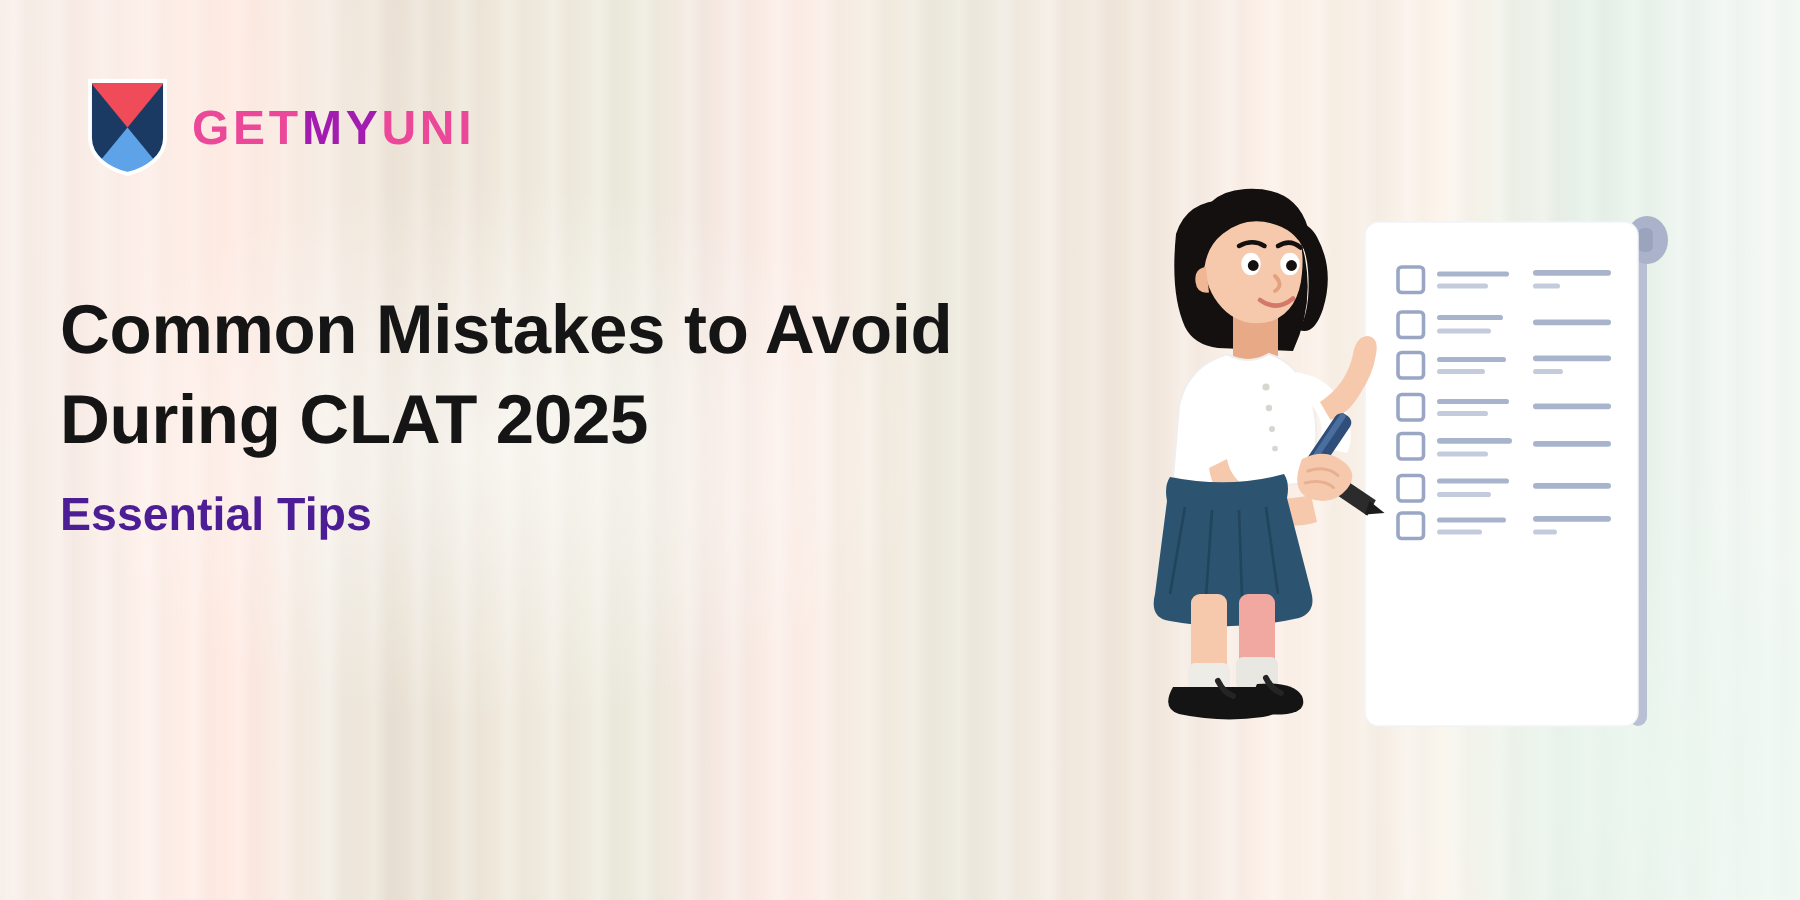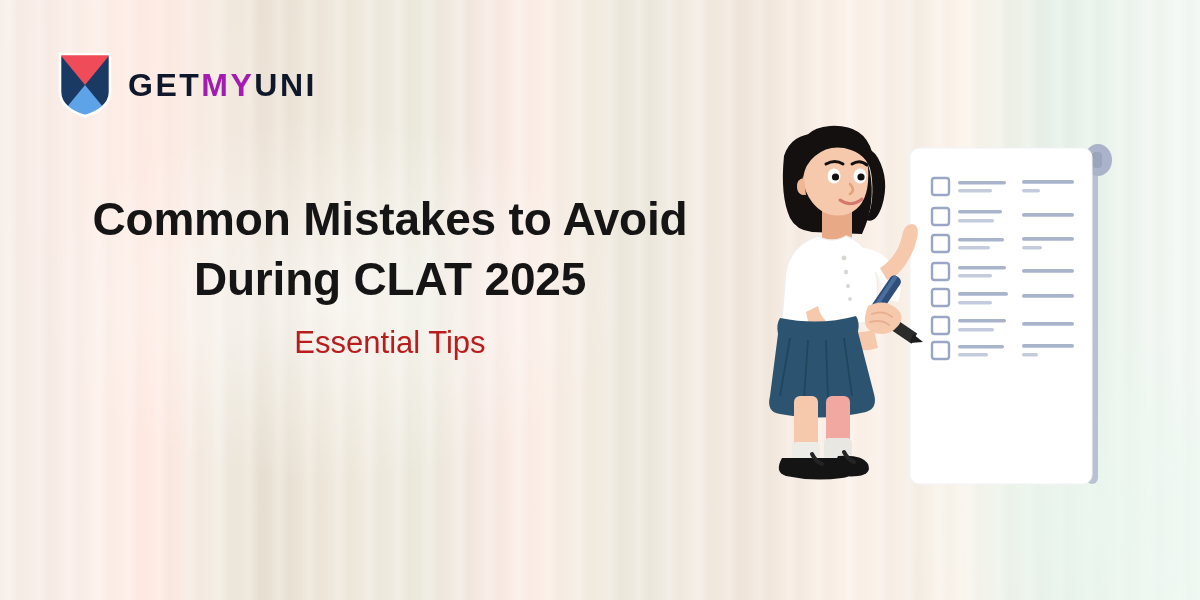--- a/index.html
+++ b/index.html
@@ -74,44 +74,43 @@
     gap: 16px;
   }
   .logo-mark { width: 54px; height: 66px; display: block; }
   .logo-text {
     font-size: 32px;
     font-weight: 700;
     letter-spacing: 2.5px;
     line-height: 1;
     white-space: nowrap;
   }
-  .logo-text .seg-dark { color: #0f172a; }
+  .logo-text .seg-dark { color: #ec4899; }
   .logo-text .seg-light { color: #a21caf; }
 
   
   .headline {
     position: absolute;
     left: 40px;
     top: 190px;
     width: 700px;
-    text-align: center;
   }
   .headline h1 {
     margin: 0;
     color: #151515;
     font-size: 46px;
     font-weight: 700;
     line-height: 1.30;
     letter-spacing: -0.2px;
   }
   .headline .subtitle {
     margin-top: 14px;
-    color: #b91c1c;
+    color: #4c1d95;
     font-size: 31px;
-    font-weight: 400;
+    font-weight: 700;
     line-height: 1.2;
   }
 
   
   .illo {
     position: absolute;
     left: 760px;
     top: 90px;
     width: 420px;
     height: 420px;

